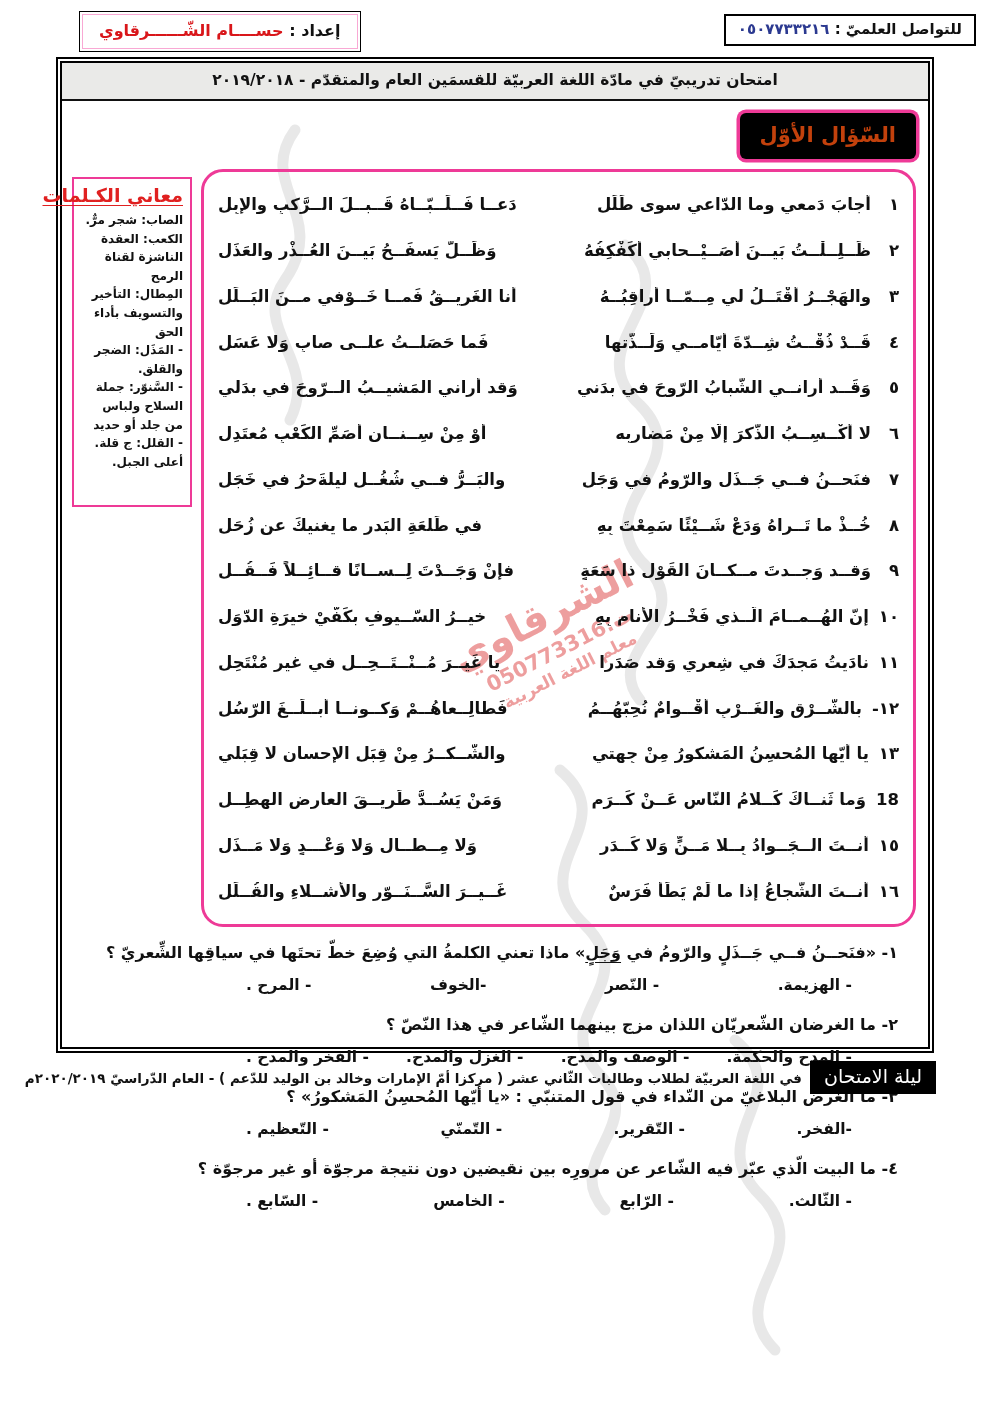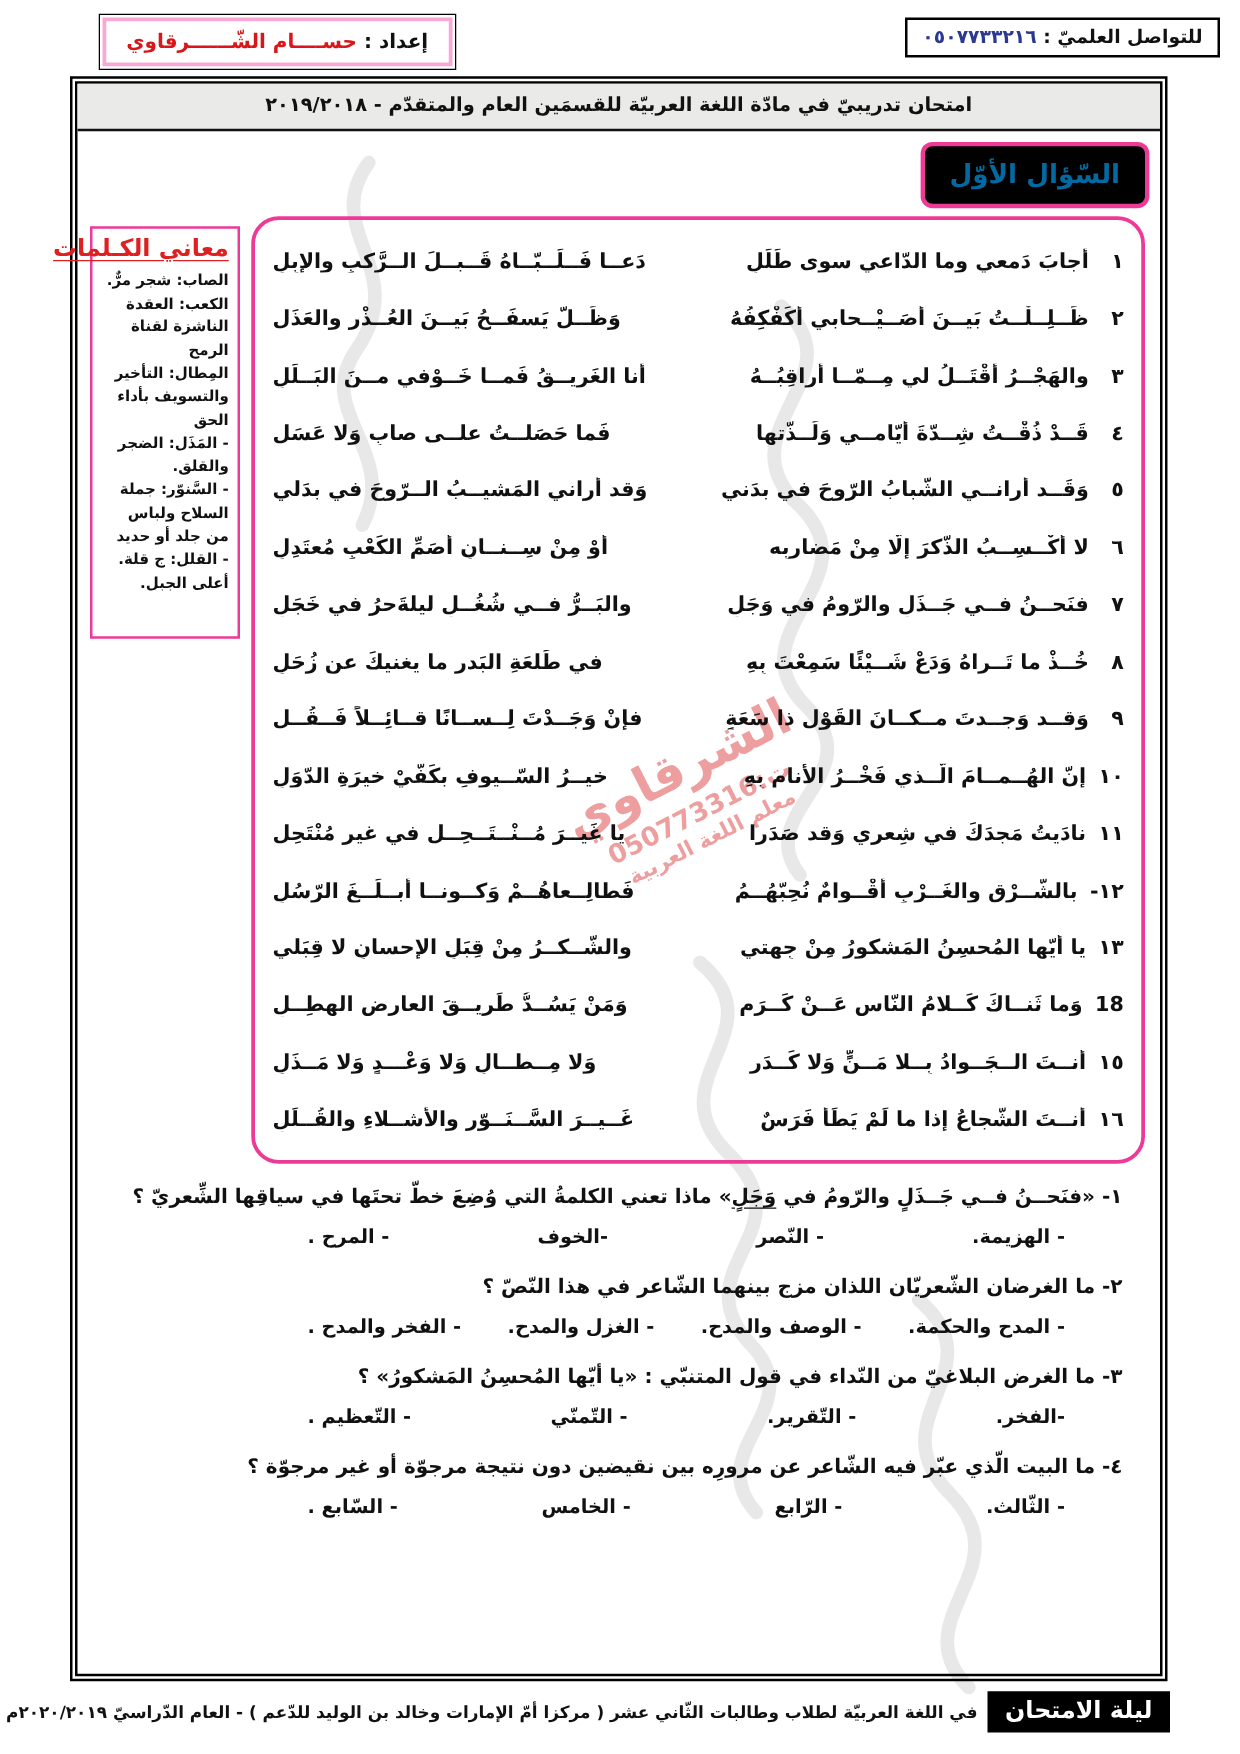--- a/index.html
+++ b/index.html
@@ -13,32 +13,32 @@
     position:absolute;left:418px;top:588px;width:270px;z-index:0;pointer-events:none;
     transform:rotate(-27deg);text-align:center;color:#e05050;opacity:.55;line-height:1.25;
   }
   .stamp-line{font-weight:bold;}
   .stamp-line.s0{font-size:40px;}
   .stamp-line.s1{font-size:21px;}
   .stamp-line.s2{font-size:17px;}
   
   .topbar{display:flex;align-items:flex-start;gap:8px;padding:14px 16px 4px 78px;position:relative;z-index:1;}
   .contact-box{border:2px solid #000;padding:4px 12px 6px;font-weight:bold;font-size:15px;white-space:nowrap;}
-  .prepared-box{border:3px solid #f9a8d4;outline:1px solid #000;outline-offset:2px;margin-left:4px;
+  .prepared-box{border:1px solid #f9a8d4;outline:1px solid #000;outline-offset:2px;margin-left:4px;
     padding:6px 16px 8px;font-weight:bold;font-size:16px;white-space:nowrap;}
   .spacer{flex:1;}
   .blue{color:#2b3990;}
   .red{color:#d9161a;}
   
-  .frame{margin:4px 58px 0 56px;border:6px double #000;height:1284px;position:relative;z-index:1;box-sizing:border-box;}
+  .frame{margin:4px 58px 0 56px;border:6px double #000;height:996px;position:relative;z-index:1;box-sizing:border-box;}
   .exam-title{background:#eaeae8;border-bottom:2px solid #111;padding:8px 10px 10px;text-align:center;
     font-weight:bold;font-size:15.5px;}
   
   .qheader{display:flex;align-items:center;gap:12px;padding:12px 12px 4px 16px;}
-  .badge{background:#000;color:#0369a1;border-radius:6px;box-shadow:0 0 0 3.5px #ee3a97;
+  .badge{background:#000;color:#c2410c;border-radius:6px;box-shadow:0 0 0 3.5px #ee3a97;
     padding:10px 20px 12px;font-size:21px;font-weight:bold;white-space:nowrap;}
   .oct{position:relative;flex:1;height:86px;}
   .oct-bg{position:absolute;inset:0;background:#111;
     clip-path:polygon(28px 0,calc(100% - 28px) 0,100% 50%,calc(100% - 28px) 100%,28px 100%,0 50%);}
   .oct-fg{position:absolute;inset:3px;background:#fff;
     clip-path:polygon(26px 0,calc(100% - 26px) 0,100% 50%,calc(100% - 26px) 100%,26px 100%,0 50%);
     display:flex;flex-direction:column;justify-content:center;text-align:center;
     font-size:18.5px;font-weight:bold;line-height:1.75;}
   
   .poem-section{display:flex;gap:9px;padding:6px 12px 0 10px;align-items:flex-start;}
@@ -54,21 +54,21 @@
     text-underline-offset:3px;margin-bottom:5px;white-space:nowrap;}
   .glossary-entry{font-size:12px;font-weight:bold;line-height:1.55;text-align:right;}
   
   .questions{padding:16px 30px 0 16px;}
   .q-text{font-size:16px;font-weight:bold;margin-bottom:14px;}
   .q-text .underl{text-decoration:underline;text-underline-offset:4px;}
   .q-options{display:flex;justify-content:space-between;padding:0 46px 0 168px;
     font-size:15.5px;font-weight:bold;margin-bottom:21px;white-space:nowrap;}
   
   .footer{display:flex;align-items:center;gap:8px;margin:8px 56px 0;position:relative;z-index:1;}
-  .logo{background:#000;color:#fff;padding:4px 14px 7px;font-size:19px;font-weight:bold;white-space:nowrap;}
+  .logo{background:#000;color:#fff;padding:4px 14px 7px;font-size:19px;font-weight:normal;white-space:nowrap;}
   .footer-text{font-size:13.5px;font-weight:bold;white-space:nowrap;}
 </style>
 </head>
 <body>
 
 <div class="page">
 
   <svg class="swirls" width="992" height="1403" viewBox="0 0 992 1403">
     <g fill="none" stroke="#000" stroke-opacity="0.09" stroke-width="11" stroke-linecap="round">
       <path d="M295 130 C 255 185, 330 215, 285 280 C 250 330, 320 360, 290 420"></path>

